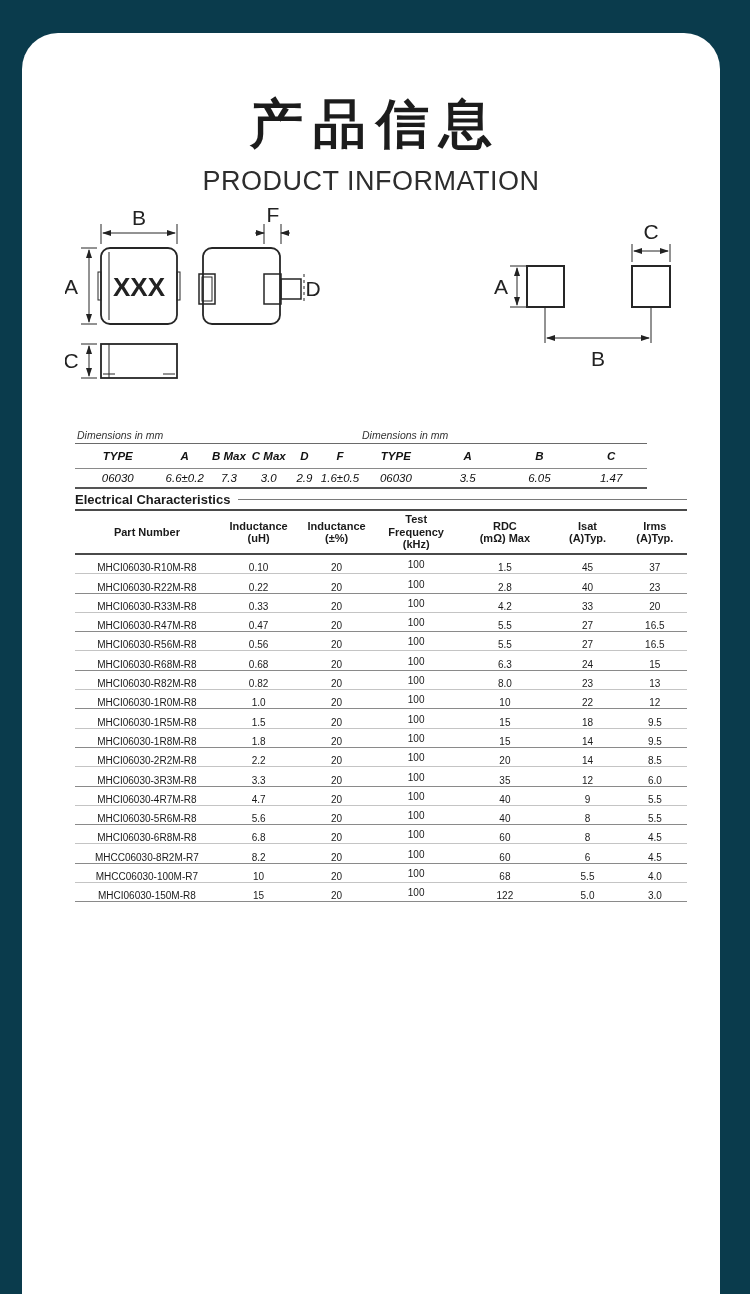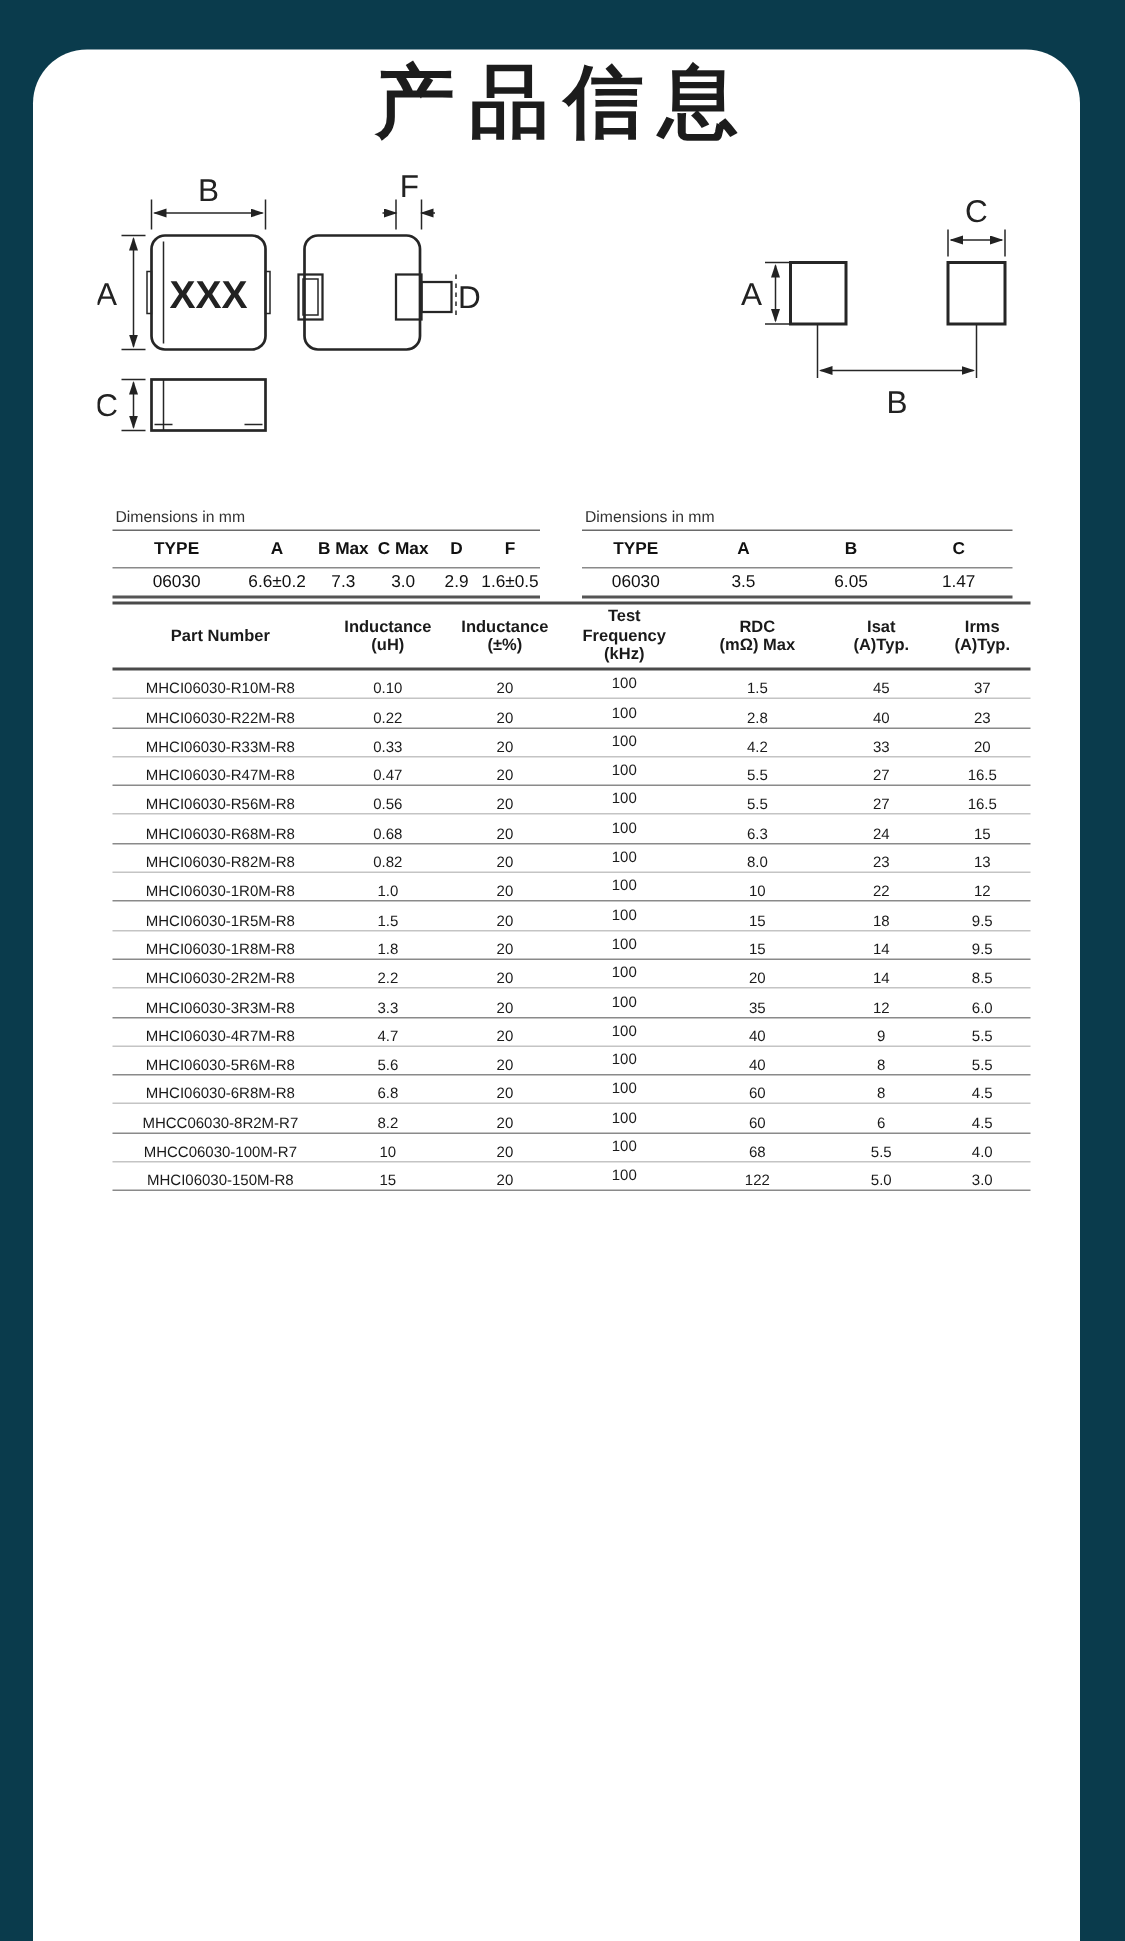--- a/index.html
+++ b/index.html
@@ -11,20 +11,21 @@
     position:relative;
     overflow:hidden;
   }
   .card {
     position:absolute;
     left:22px; right:30px; top:33px; bottom:0;
     background:#ffffff;
     border-radius:36px 36px 0 0;
   }
   .title-zh {
+    margin-top:55px;
     text-align:center;
     font-size:53px;
     font-weight:700;
     letter-spacing:10px;
     text-indent:10px;
     line-height:72px;
     color:#1c1c1c;
   }
   .title-en {
     text-align:center;
@@ -38,21 +39,21 @@
     margin:50px 32px 0 53px;
     font-size:27.5px;
     line-height:51.5px;
     letter-spacing:0.5px;
     white-space:pre-line;
     color:#141414;
   }
   .diagrams { margin:10px 0 0 43px; display:block; }
   .diagrams svg text { font-family:"Liberation Sans","DejaVu Sans",sans-serif; fill:#222; }
 
-  .dim-tables { display:flex; gap:28px; margin:34px 0 0 53px; }
+  .dim-tables { display:flex; gap:0; margin:34px 0 0 53px;font-style:italic; }
   .dim-table.left  { width:285px; }
   .dim-table.right { width:287px; }
   .dim-caption { font-size:10.5px; color:#333; padding:0 0 2px 2px; border-bottom:1px solid #6a6a6a; }
   .dim-row { display:flex; align-items:center; }
   .dim-row.hdr { font-weight:700; font-size:11.5px; padding:6px 0; border-bottom:1px solid #8a8a8a; }
   .dim-row.dat { font-size:11.5px; padding:3px 0; border-bottom:2px solid #555; }
   .dim-cell { text-align:center; }
   .left .c0{width:30%}.left .c1{width:17%}.left .c2{width:14%}.left .c3{width:14%}.left .c4{width:11%}.left .c5{width:14%}
   .right .c0{width:25%}.right .c1{width:25%}.right .c2{width:25%}.right .c3{width:25%}
 
@@ -75,20 +76,21 @@
   .cw-pn{width:23.5%} .cw-ind{width:13%} .cw-tol{width:12.5%} .cw-frq{width:13.5%}
   .cw-rdc{width:15.5%} .cw-isat{width:11.5%} .cw-irms{width:10.5%}
   .ecell.cw-frq, .freq-raised { transform:translateY(-3.5px); }
 </style>
 </head>
 <body>
 
 <div class="card">
 
   <div class="title-zh">产品信息</div>
+  <div class="title-en">PRODUCT INFORMATION</div>
 
 
   <div class="diagrams">
     <svg width="620" height="185" viewBox="0 0 620 185">
       <defs>
         <marker id="ah" markerWidth="9" markerHeight="8" refX="8" refY="3" orient="auto-start-reverse">
           <path d="M0,0 L9,3 L0,6 z" fill="#222"></path>
         </marker>
       </defs>
       <g stroke="#262626" fill="none" stroke-width="1.8">
@@ -190,20 +192,24 @@
       </div>
       <div class="dim-row dat">
         <div class="dim-cell c0">06030</div>
         <div class="dim-cell c1">3.5</div>
         <div class="dim-cell c2">6.05</div>
         <div class="dim-cell c3">1.47</div>
       </div>
     </div>
   </div>
 
+  <div class="ec-heading-row">
+    <div class="ec-heading">Electrical Characteristics</div>
+    <div class="ec-rule"></div>
+  </div>
 
   <div class="etable">
     <div class="etable-header">
       <div class="hcell cw-pn">Part Number</div>
       <div class="hcell cw-ind">Inductance
 (uH)</div>
       <div class="hcell cw-tol">Inductance
 (±%)</div>
       <div class="hcell cw-frq">Test
 Frequency

